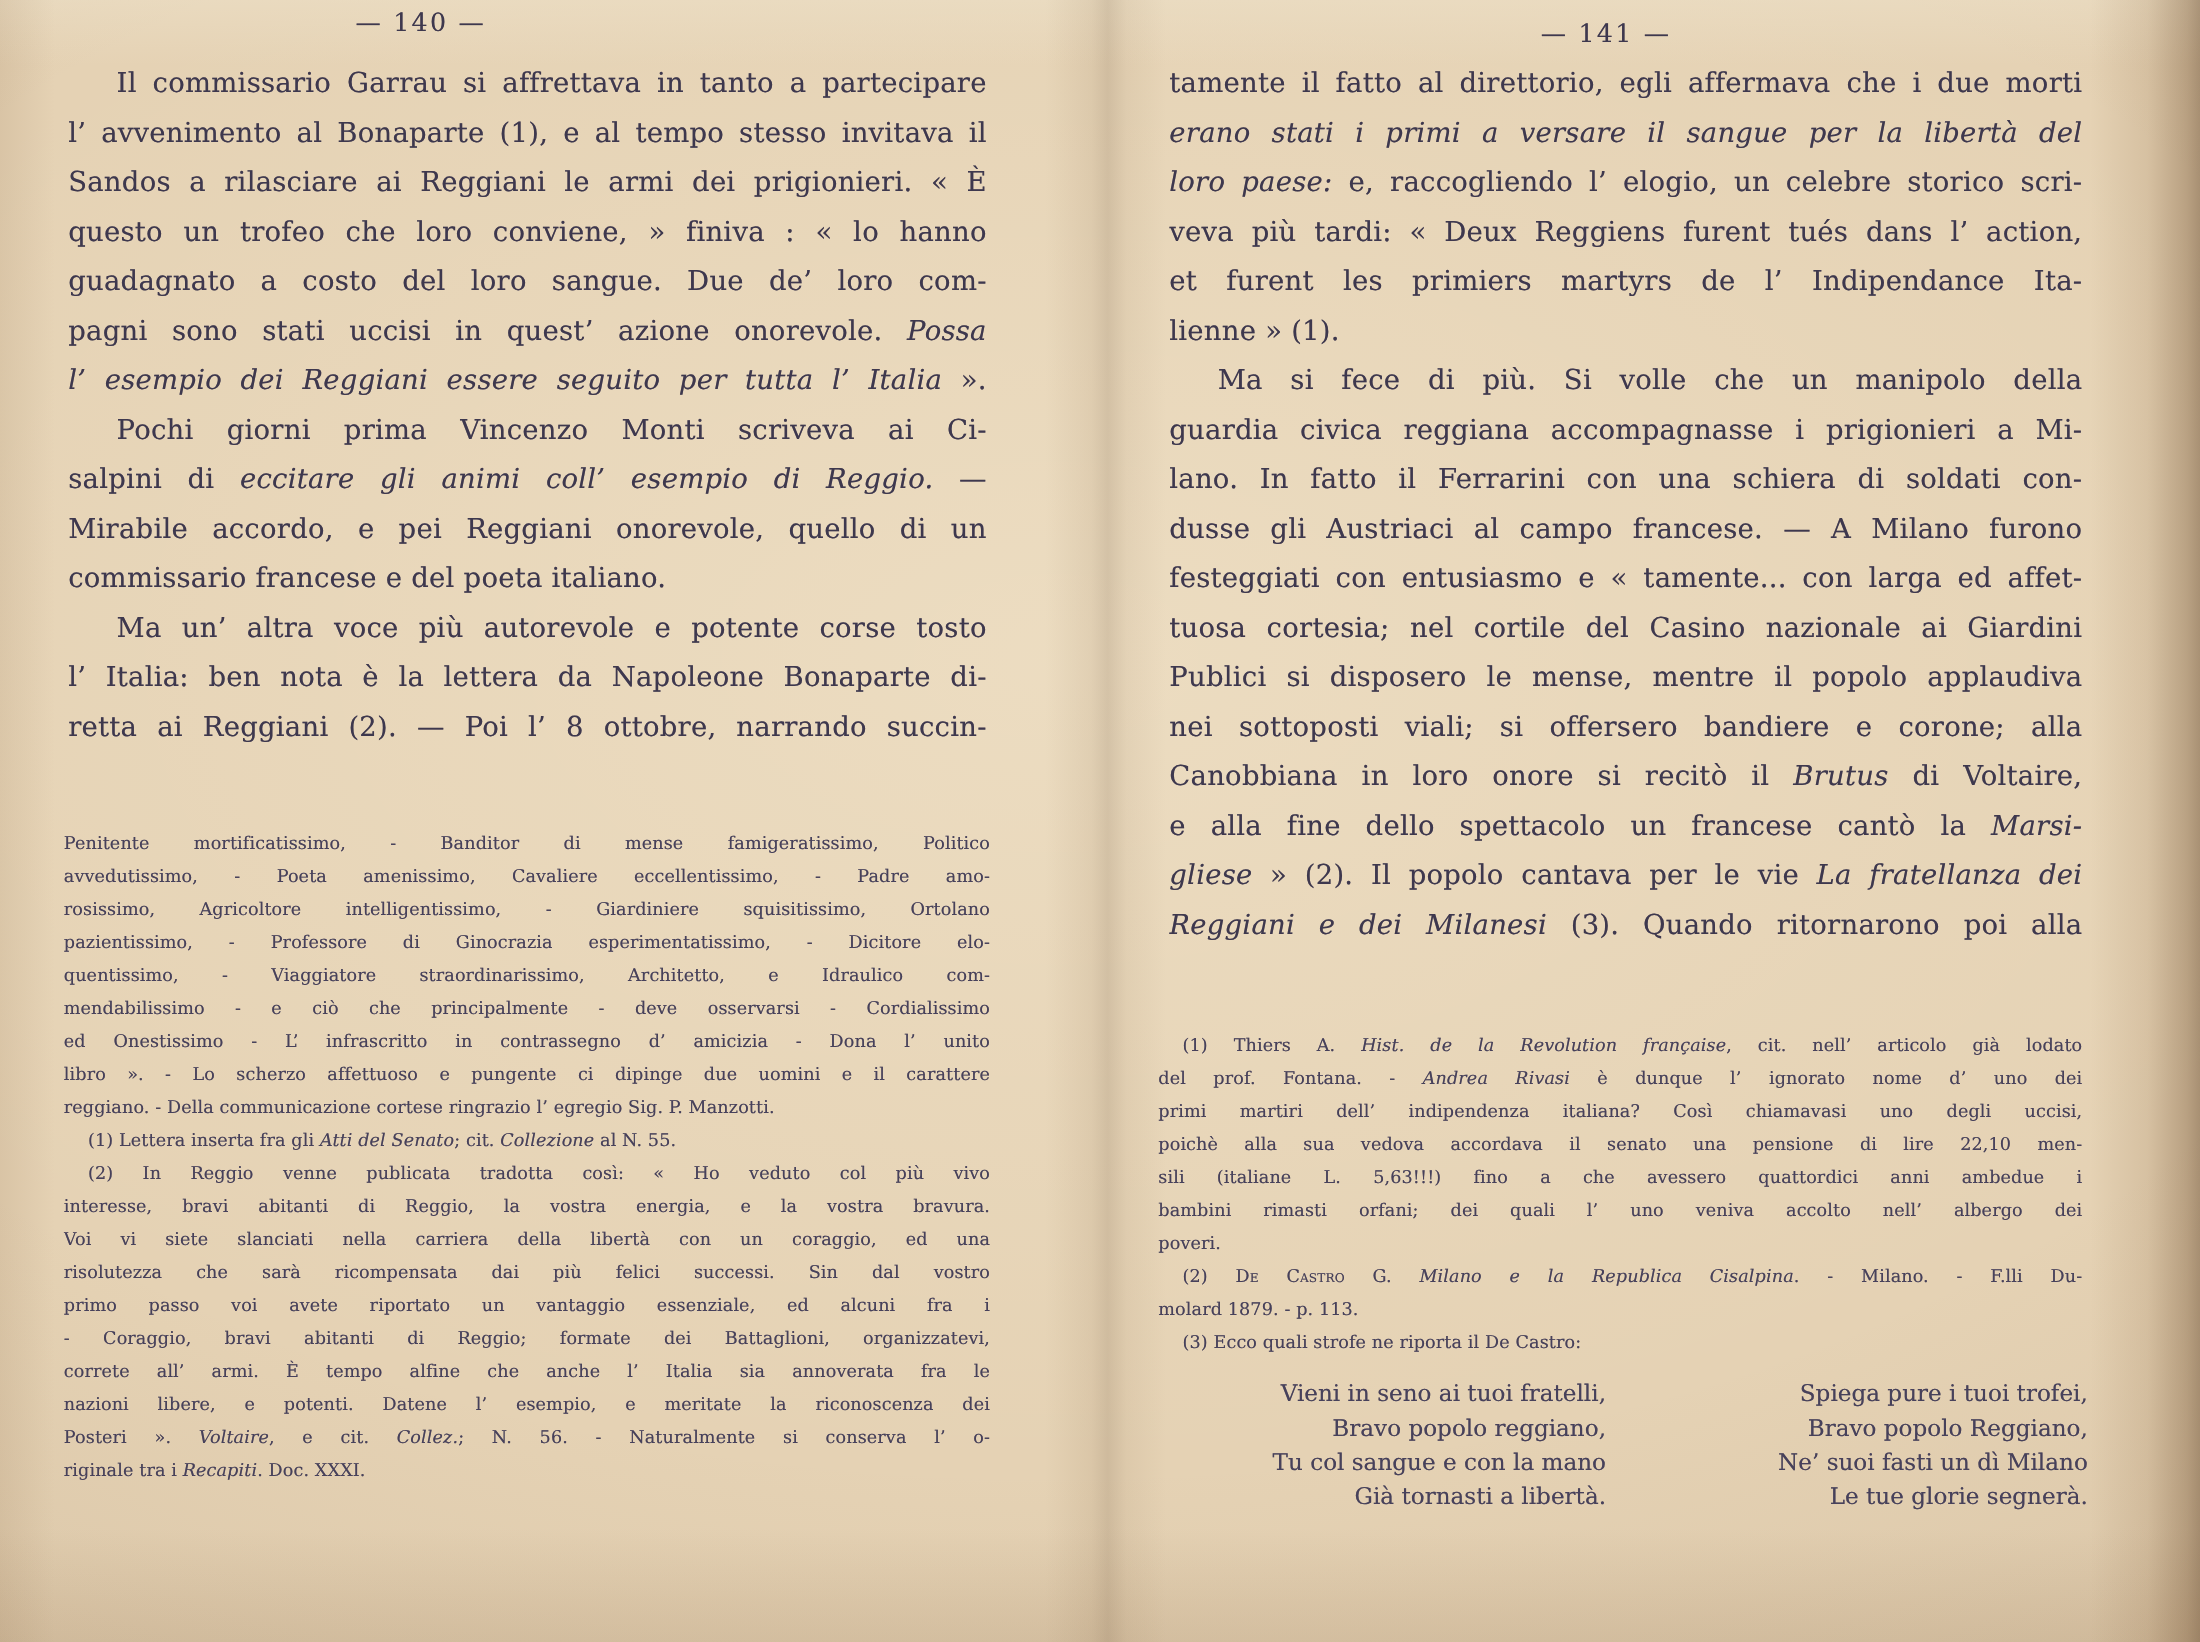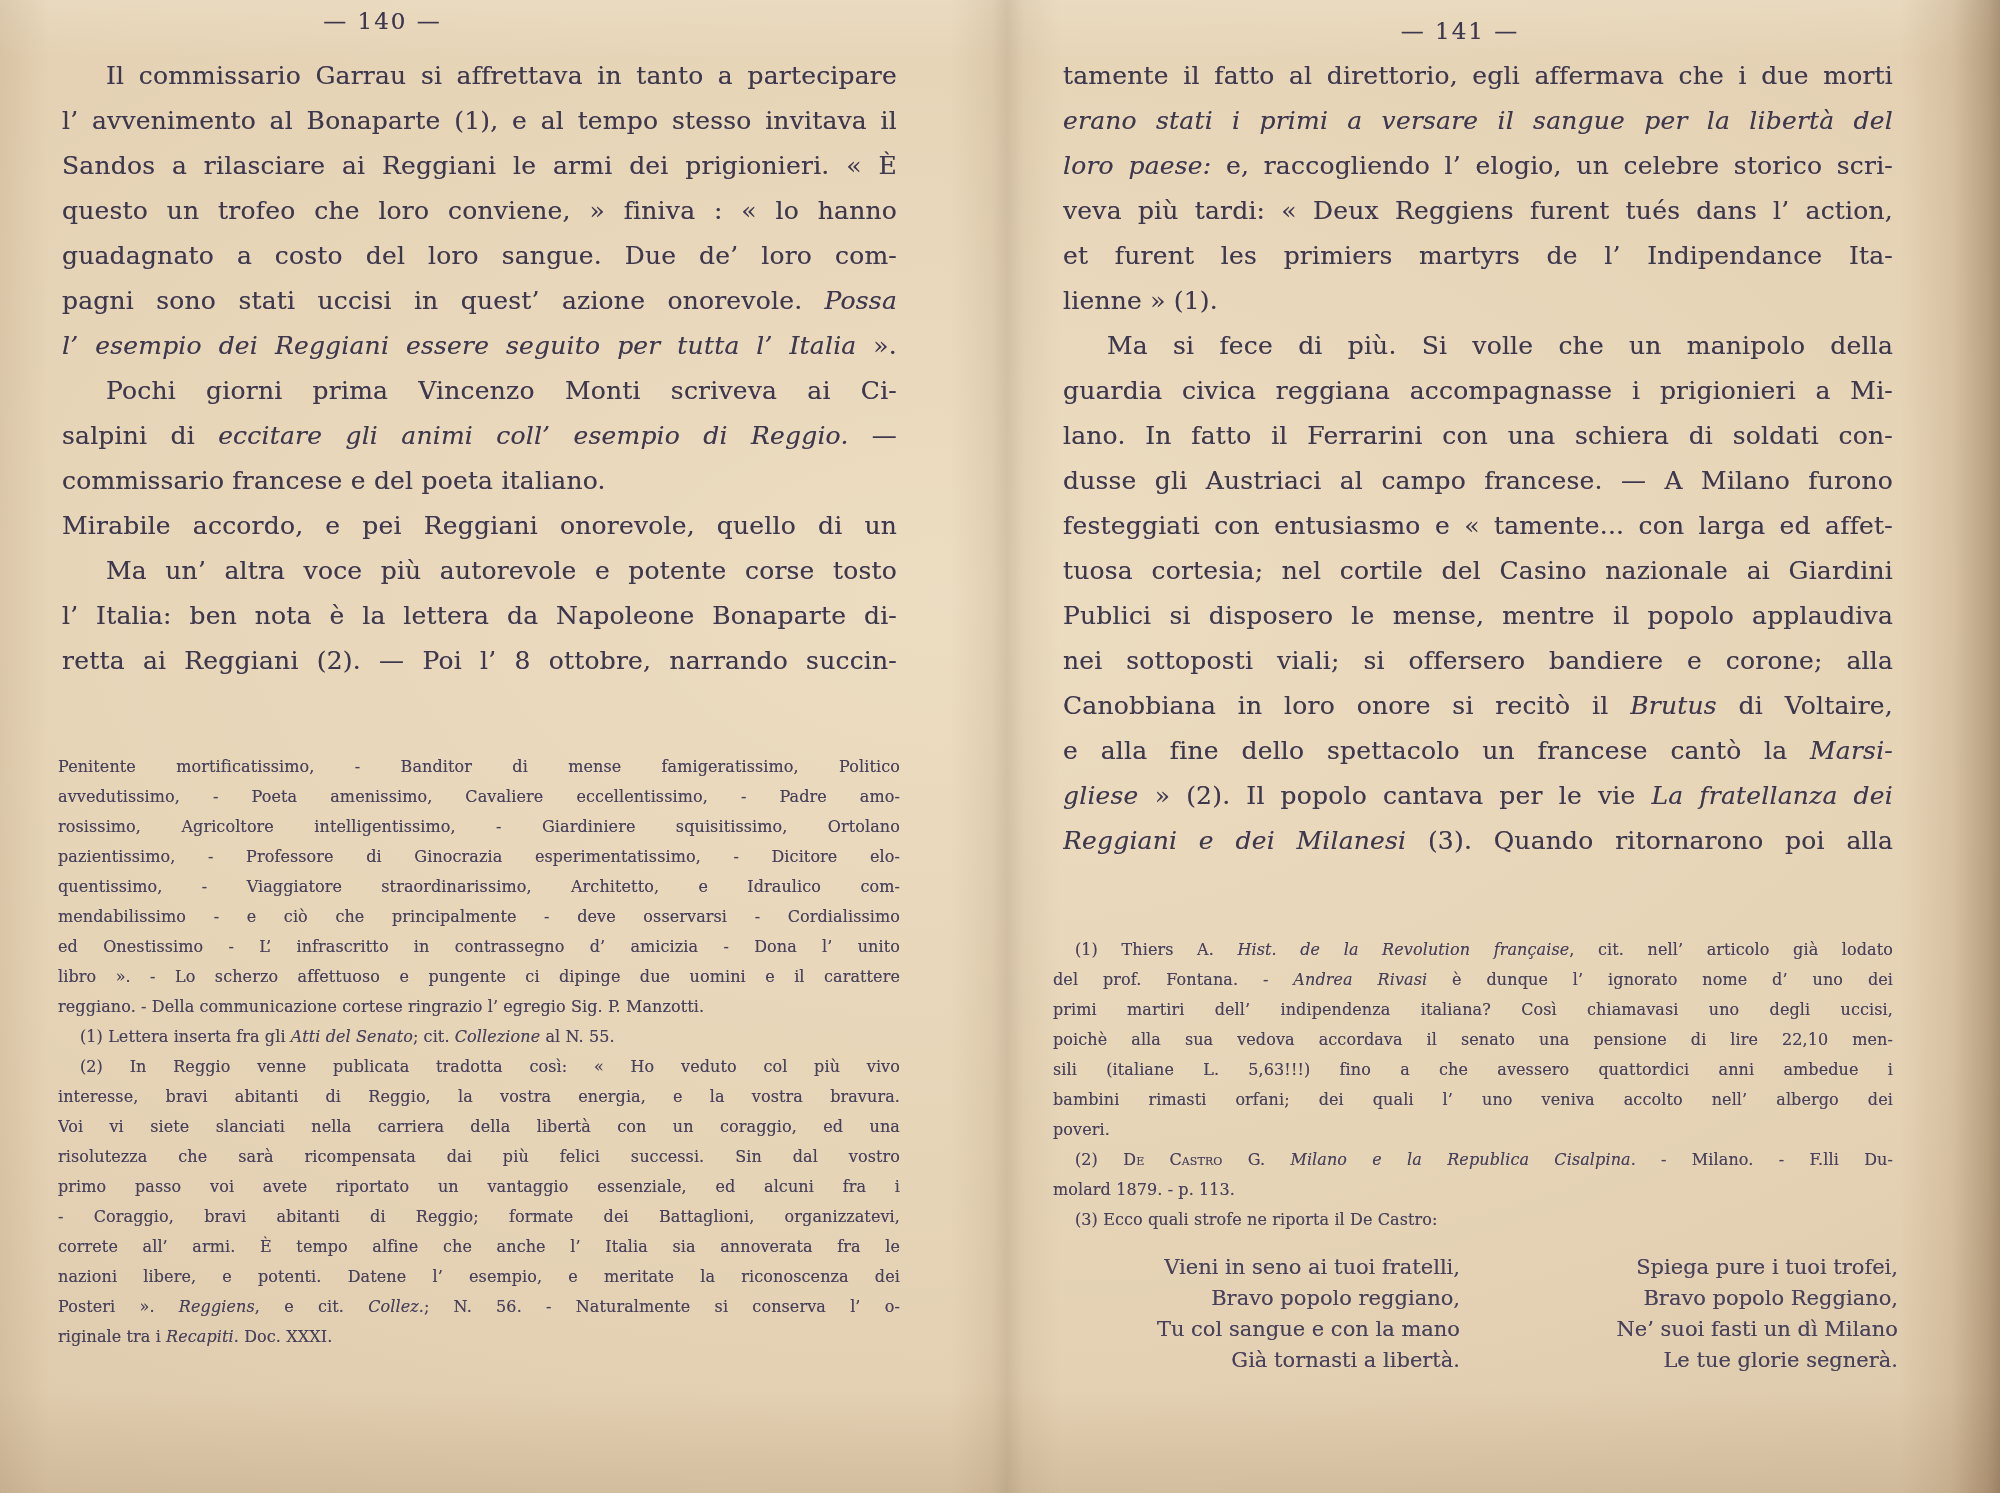--- a/index.html
+++ b/index.html
@@ -73,22 +73,22 @@
   <div class="block main lp-main">
       <div class="tline ind"><span>Il commissario Garrau si affrettava in tanto a partecipare</span></div>
       <div class="tline"><span>l’ avvenimento al Bonaparte (1), e al tempo stesso invitava il</span></div>
       <div class="tline"><span>Sandos a rilasciare ai Reggiani le armi dei prigionieri. « È</span></div>
       <div class="tline"><span>questo un trofeo che loro conviene, » finiva : « lo hanno</span></div>
       <div class="tline"><span>guadagnato a costo del loro sangue. Due de’ loro com-</span></div>
       <div class="tline"><span>pagni sono stati uccisi in quest’ azione onorevole. </span><span class="it">Possa</span></div>
       <div class="tline"><span class="it">l’ esempio dei Reggiani essere seguito per tutta l’ Italia </span><span>».</span></div>
       <div class="tline ind"><span>Pochi giorni prima Vincenzo Monti scriveva ai Ci-</span></div>
       <div class="tline"><span>salpini di </span><span class="it">eccitare gli animi coll’ esempio di Reggio.</span><span> —</span></div>
+      <div class="tline"><span>Mirabile accordo, e pei Reggiani onorevole, quello di un</span></div>
       <div class="tline noj"><span>commissario francese e del poeta italiano.</span></div>
-      <div class="tline"><span>Mirabile accordo, e pei Reggiani onorevole, quello di un</span></div>
       <div class="tline ind"><span>Ma un’ altra voce più autorevole e potente corse tosto</span></div>
       <div class="tline"><span>l’ Italia: ben nota è la lettera da Napoleone Bonaparte di-</span></div>
       <div class="tline"><span>retta ai Reggiani (2). — Poi l’ 8 ottobre, narrando succin-</span></div>
     </div>
   <div class="block foot lp-foot">
       <div class="tline"><span>Penitente mortificatissimo, - Banditor di mense famigeratissimo, Politico</span></div>
       <div class="tline"><span>avvedutissimo, - Poeta amenissimo, Cavaliere eccellentissimo, - Padre amo-</span></div>
       <div class="tline"><span>rosissimo, Agricoltore intelligentissimo, - Giardiniere squisitissimo, Ortolano</span></div>
       <div class="tline"><span>pazientissimo, - Professore di Ginocrazia esperimentatissimo, - Dicitore elo-</span></div>
       <div class="tline"><span>quentissimo, - Viaggiatore straordinarissimo, Architetto, e Idraulico com-</span></div>
@@ -98,21 +98,21 @@
       <div class="tline noj"><span>reggiano. - Della communicazione cortese ringrazio l’ egregio Sig. P. Manzotti.</span></div>
       <div class="tline noj ind"><span>(1) Lettera inserta fra gli </span><span class="it">Atti del Senato</span><span>; cit. </span><span class="it">Collezione</span><span> al N. 55.</span></div>
       <div class="tline ind"><span>(2) In Reggio venne publicata tradotta così: « Ho veduto col più vivo</span></div>
       <div class="tline"><span>interesse, bravi abitanti di Reggio, la vostra energia, e la vostra bravura.</span></div>
       <div class="tline"><span>Voi vi siete slanciati nella carriera della libertà con un coraggio, ed una</span></div>
       <div class="tline"><span>risolutezza che sarà ricompensata dai più felici successi. Sin dal vostro</span></div>
       <div class="tline"><span>primo passo voi avete riportato un vantaggio essenziale, ed alcuni fra i</span></div>
       <div class="tline"><span>- Coraggio, bravi abitanti di Reggio; formate dei Battaglioni, organizzatevi,</span></div>
       <div class="tline"><span>correte all’ armi. È tempo alfine che anche l’ Italia sia annoverata fra le</span></div>
       <div class="tline"><span>nazioni libere, e potenti. Datene l’ esempio, e meritate la riconoscenza dei</span></div>
-      <div class="tline"><span>Posteri ». </span><span class="it">Reggiens</span><span>, e cit. </span><span class="it">Collez.</span><span>; N. 56. - Naturalmente si conserva l’ o-</span></div>
+      <div class="tline"><span>Posteri ». </span><span class="it">Voltaire</span><span>, e cit. </span><span class="it">Collez.</span><span>; N. 56. - Naturalmente si conserva l’ o-</span></div>
       <div class="tline noj"><span>riginale tra i </span><span class="it">Recapiti</span><span>. Doc. XXXI.</span></div>
     </div>
 
   <div class="block main rp-main">
       <div class="tline"><span>tamente il fatto al direttorio, egli affermava che i due morti</span></div>
       <div class="tline"><span class="it">erano stati i primi a versare il sangue per la libertà del</span></div>
       <div class="tline"><span class="it">loro paese: </span><span>e, raccogliendo l’ elogio, un celebre storico scri-</span></div>
       <div class="tline"><span>veva più tardi: « Deux Reggiens furent tués dans l’ action,</span></div>
       <div class="tline"><span>et furent les primiers martyrs de l’ Indipendance Ita-</span></div>
       <div class="tline noj"><span>lienne » (1).</span></div>

